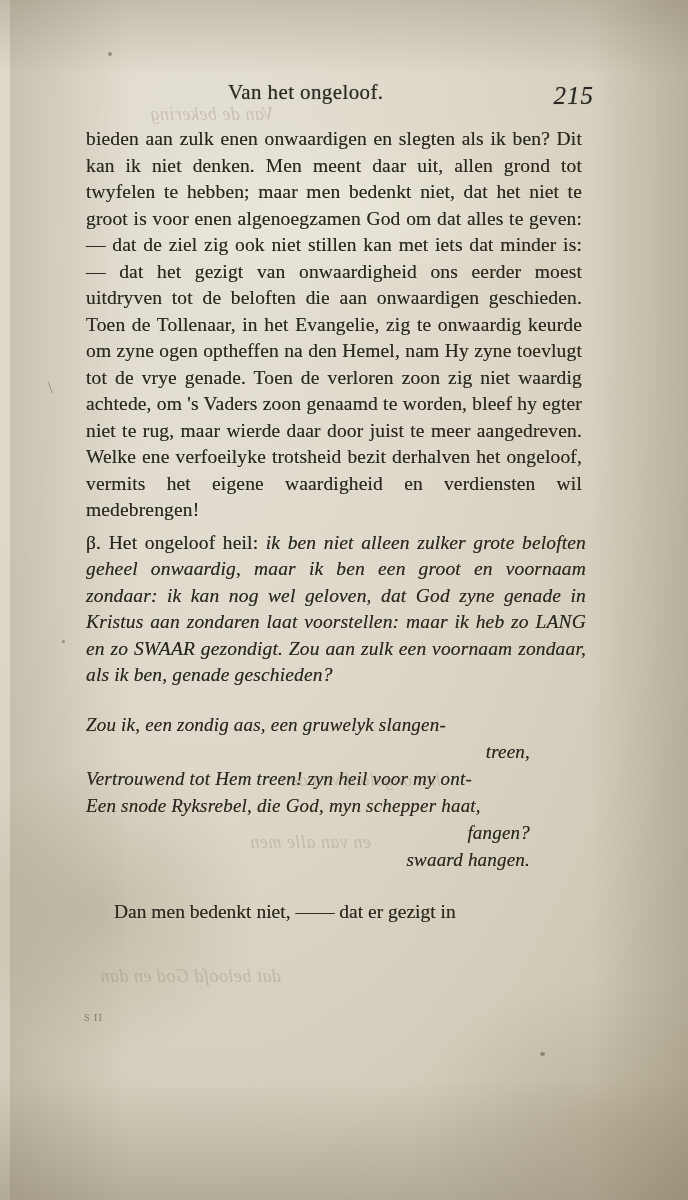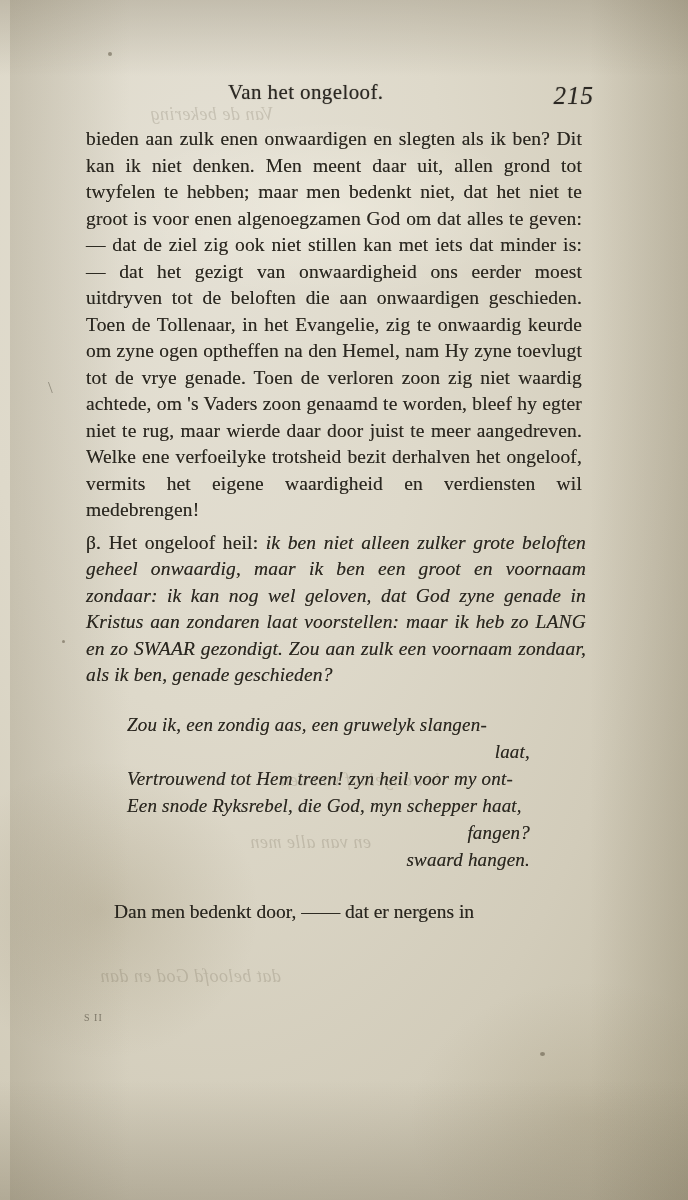--- a/index.html
+++ b/index.html
@@ -106,21 +106,21 @@
 
   .verse {
     font-style: italic;
     font-size: 19px;
     line-height: 27px;
     color: #2a2720;
     text-shadow: 0 0 0.6px rgba(45,40,30,0.55);
     margin-top: 22px;
     letter-spacing: 0.2px;
   }
-  .verse .line { display: block; white-space: nowrap; margin-left: 41px; }
+  .verse .line { display: block; white-space: nowrap; }
   .verse .runover { display: block; text-align: right; padding-right: 56px; }
 
   .final-para {
     font-size: 19.5px;
     line-height: 26.5px;
     color: #2a2720;
     text-shadow: 0 0 0.6px rgba(45,40,30,0.55);
     margin-top: 26px;
     text-align: justify;
     text-indent: 28px;
@@ -191,23 +191,23 @@
     <p class="body-para">bieden aan zulk enen onwaardigen en slegten als ik ben? Dit kan ik niet denken. Men meent daar uit, allen grond tot twyfelen te hebben; maar men bedenkt niet, dat het niet te groot is voor enen algenoegzamen God om dat alles te geven: — dat de ziel zig ook niet stillen kan met iets dat minder is: — dat het gezigt van onwaardigheid ons eerder moest uitdryven tot de beloften die aan onwaardigen geschieden. Toen de Tollenaar, in het Evangelie, zig te onwaardig keurde om zyne ogen optheffen na den Hemel, nam Hy zyne toevlugt tot de vrye genade. Toen de verloren zoon zig niet waardig achtede, om 's Vaders zoon genaamd te worden, bleef hy egter niet te rug, maar wierde daar door juist te meer aangedreven. Welke ene verfoeilyke trotsheid bezit derhalven het ongeloof, vermits het eigene waardigheid en verdiensten wil medebrengen!</p>
 
     <p class="quote-block">
       <span class="nonital">β.</span>
       <span class="nonital">Het ongeloof heil:</span>
       <span>ik ben niet alleen zulker grote beloften geheel onwaardig, maar ik ben een groot en voornaam zondaar: ik kan nog wel geloven, dat God zyne genade in Kristus aan zondaren laat voorstellen: maar ik heb zo LANG en zo SWAAR gezondigt. Zou aan zulk een voornaam zondaar, als ik ben, genade geschieden?</span>
     </p>
 
     <div class="verse">
       <span class="line">Zou ik, een zondig aas, een gruwelyk slangen-</span>
-      <span class="runover">laat,</span>
+      <span class="runover">treen,</span>
       <span class="line">Vertrouwend tot Hem treen! zyn heil voor my ont-</span>
       <span class="line">Een snode Ryksrebel, die God, myn schepper haat,</span>
       <span class="runover">fangen?</span>
       <span class="runover">swaard hangen.</span>
     </div>
 
-    <p class="final-para">Dan men bedenkt door, —— dat er nergens in</p>
+    <p class="final-para">Dan men bedenkt niet, —— dat er gezigt in</p>
 
   </div>
 </div>
 
 </body></html>

